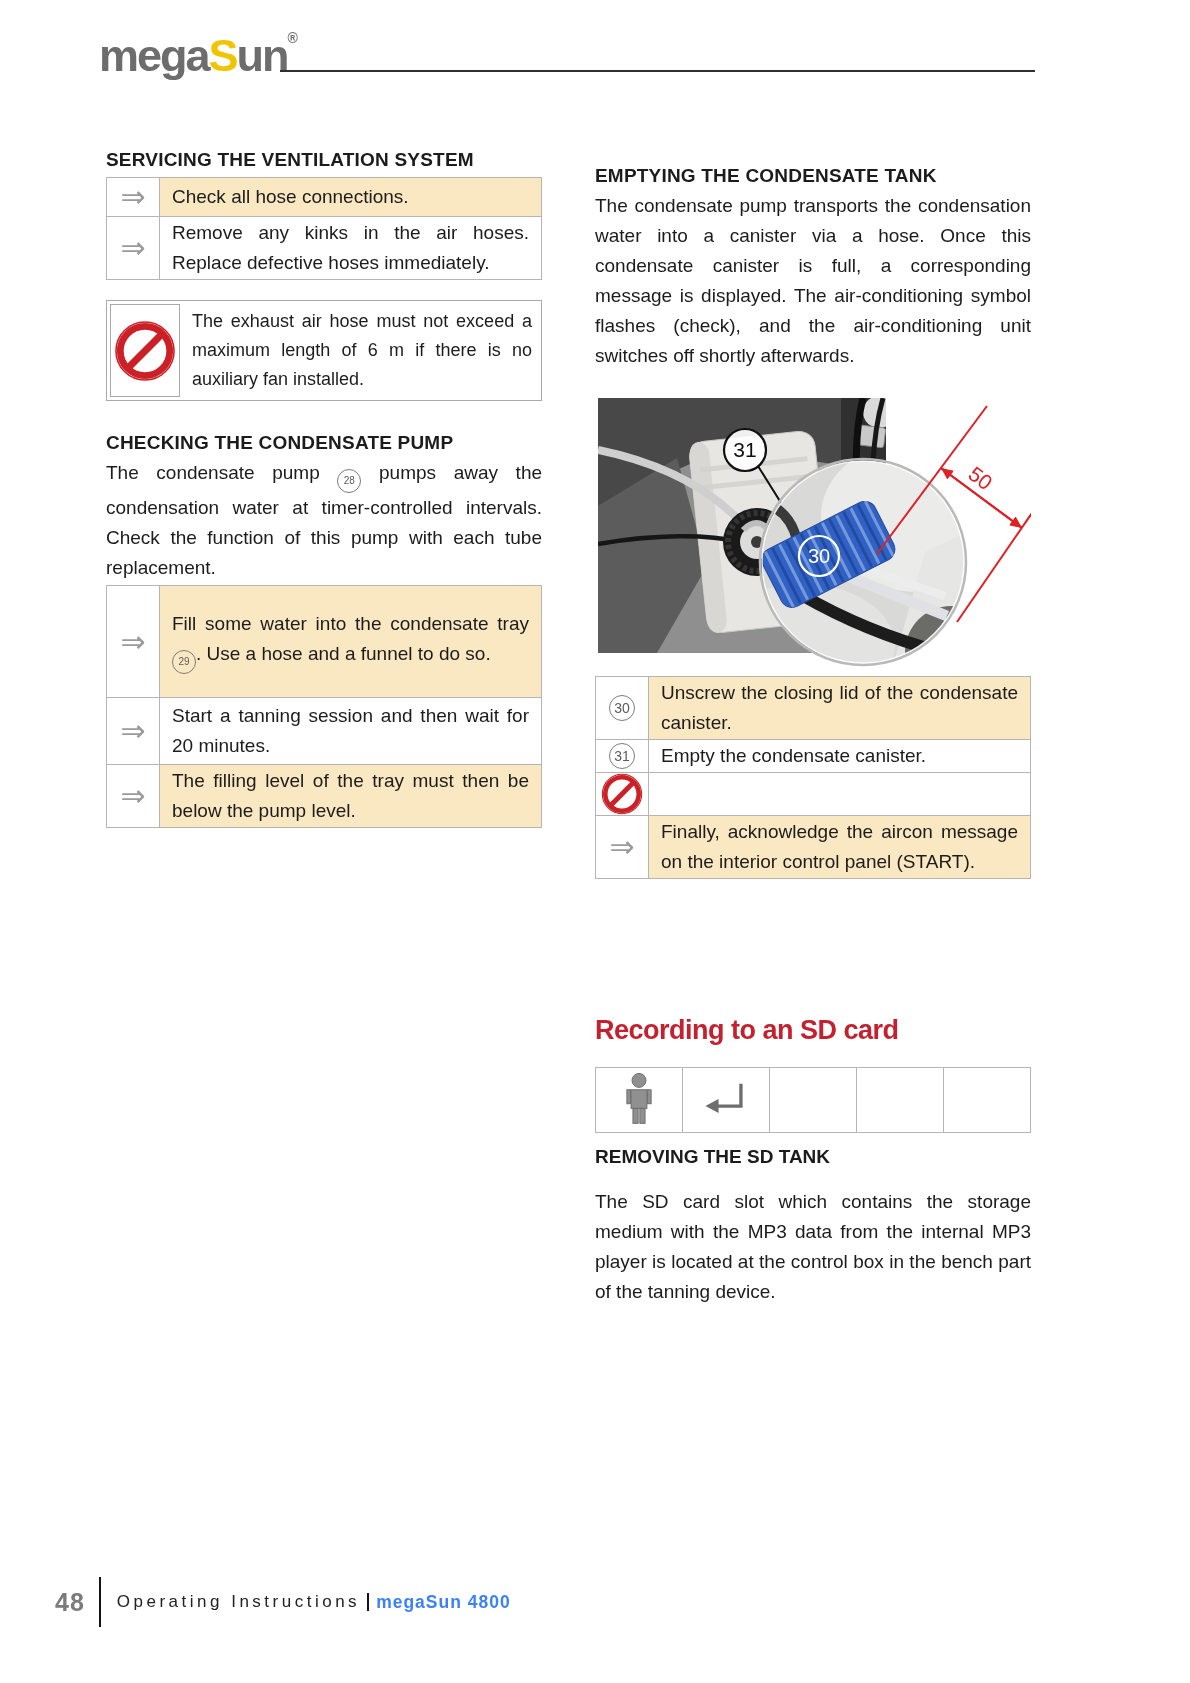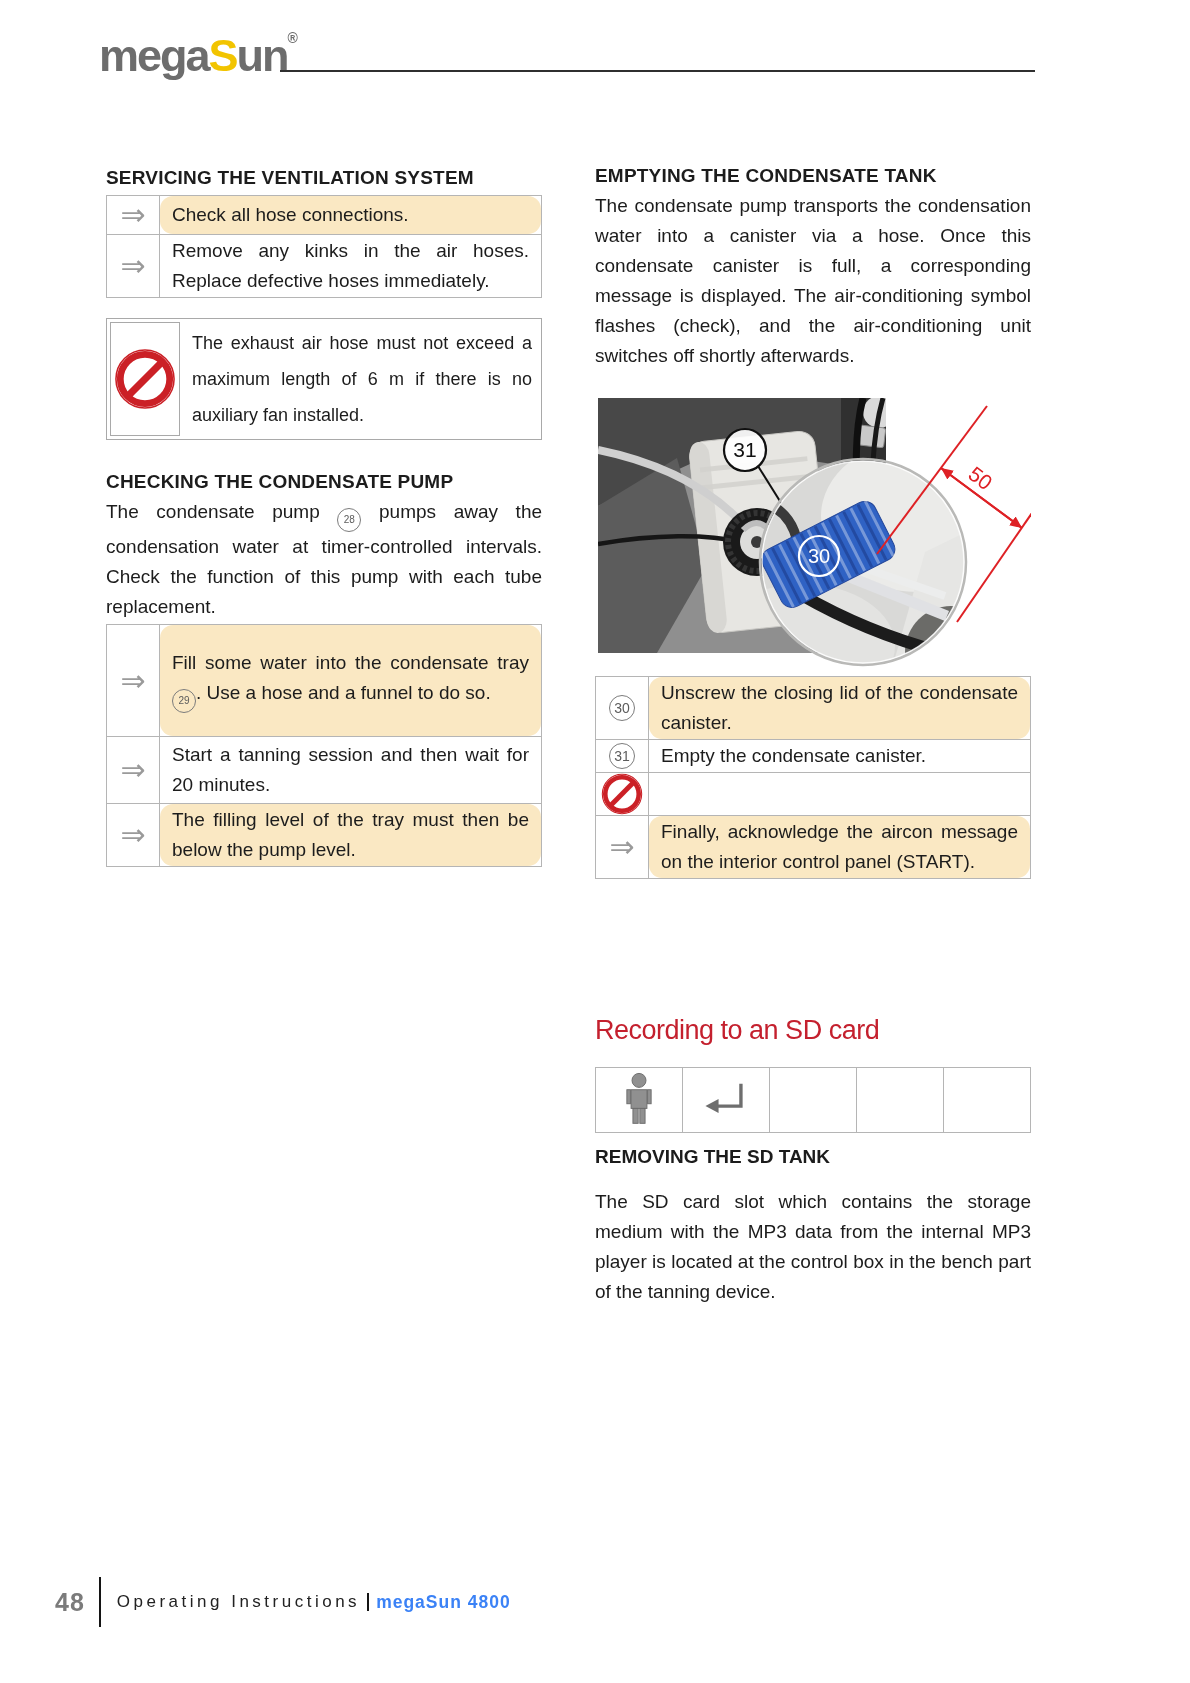--- a/index.html
+++ b/index.html
@@ -10,60 +10,60 @@
 
   
   .brand { position:absolute; left:99px; top:30px; font-size:45px; font-weight:bold;
            letter-spacing:-2px; color:#6d6d6d; }
   .brand .accent { color:#f2c400; }
   .brand sup { font-size:14px; letter-spacing:0; vertical-align:28px; }
   .header-rule { position:absolute; left:280px; top:70px; width:755px; height:0;
                  border-top:2px solid #2f2f2f; }
 
   
-  .col-left  { position:absolute; left:106px; top:166px; width:436px; }
+  .col-left  { position:absolute; left:106px; top:148px; width:436px; }
   .col-right { position:absolute; left:595px; top:164px; width:436px; }
 
   .sec-title { font-size:19px; font-weight:bold; line-height:23px; margin:0; letter-spacing:.2px; }
   .body-text { font-size:19px; line-height:30px; text-align:justify; margin:4px 0 0 0; }
 
   
   .itable { margin-top:6px; border:1px solid #b5b5b5; }
   .itable .row { display:flex; border-bottom:1px solid #b5b5b5; }
   .itable .row:last-child { border-bottom:none; }
   .icon-cell { flex:0 0 52px; border-right:1px solid #b5b5b5; display:flex;
                align-items:center; justify-content:center; background:#fff; }
-  .text-cell { flex:1; font-size:19px; line-height:30px; padding:2px 12px; text-align:justify;border-radius:13px; }
+  .text-cell { flex:1; font-size:19px; line-height:30px; padding:2px 12px; text-align:justify; }
   .hl { background:#fae8c3; }
   .pad-a { padding-top:4px;  padding-bottom:4px; }
   .pad-b { padding-top:1px;  padding-bottom:1px; }
   .pad-c { padding-top:23px; padding-bottom:23px; }
   .pad-d { padding-top:14px; padding-bottom:14px; }
   .pad-e { padding-top:3px;  padding-bottom:3px; }
 
   .arrow-glyph { font-family:"DejaVu Sans", sans-serif; font-size:30px; color:#9a9a9a; line-height:1; }
 
   .refnum { display:inline-flex; width:26px; height:26px; border:1.6px solid #7c7c7c; border-radius:50%;
             align-items:center; justify-content:center; font-size:14px; color:#5c5c5c;
             background:transparent; box-sizing:border-box; }
   .refnum.inline { width:24px; height:24px; font-size:10px; vertical-align:-5px; }
 
   
   .warnbox { margin-top:20px; border:1px solid #a9a9a9; padding:3px; display:flex; }
   .warnbox .wicon { border:1px solid #a9a9a9; flex:0 0 68px; display:flex;
                     align-items:center; justify-content:center; }
-  .warnbox .wtext { flex:1; padding:3px 6px 3px 12px; font-size:18px; line-height:36px; text-align:justify; }
+  .warnbox .wtext { flex:1; padding:3px 6px 3px 12px; font-size:18px; line-height:29px; text-align:justify; }
 
   .gap-lg { margin-top:30px; }
 
   
   .figure { display:block; width:436px; height:290px; margin-top:13px; }
 
   
-  .sd-title { margin-top:136px; font-size:27px; line-height:30px; font-weight:normal;
+  .sd-title { margin-top:136px; font-size:27px; line-height:30px; font-weight:bold;
               color:#c4202e; letter-spacing:-.5px; }
   .sdrow { margin-top:5px; border:1px solid #b5b5b5; display:flex; height:64px; }
   .sdrow .cell { flex:1; border-right:1px solid #b5b5b5; display:flex; align-items:center; justify-content:center; }
   .sdrow .cell:last-child { border-right:none; }
   .sub-title { margin-top:12px; font-size:19px; font-weight:bold; line-height:23px; }
 
   
   .footer { position:absolute; left:55px; top:1577px; display:flex; align-items:center;justify-content:flex-end; }
   .page-num { font-size:25px; font-weight:bold; color:#7b7b7b; letter-spacing:1px; }
   .foot-divider { width:2px; height:50px; background:#141414; margin:0 16px 0 14px; }

